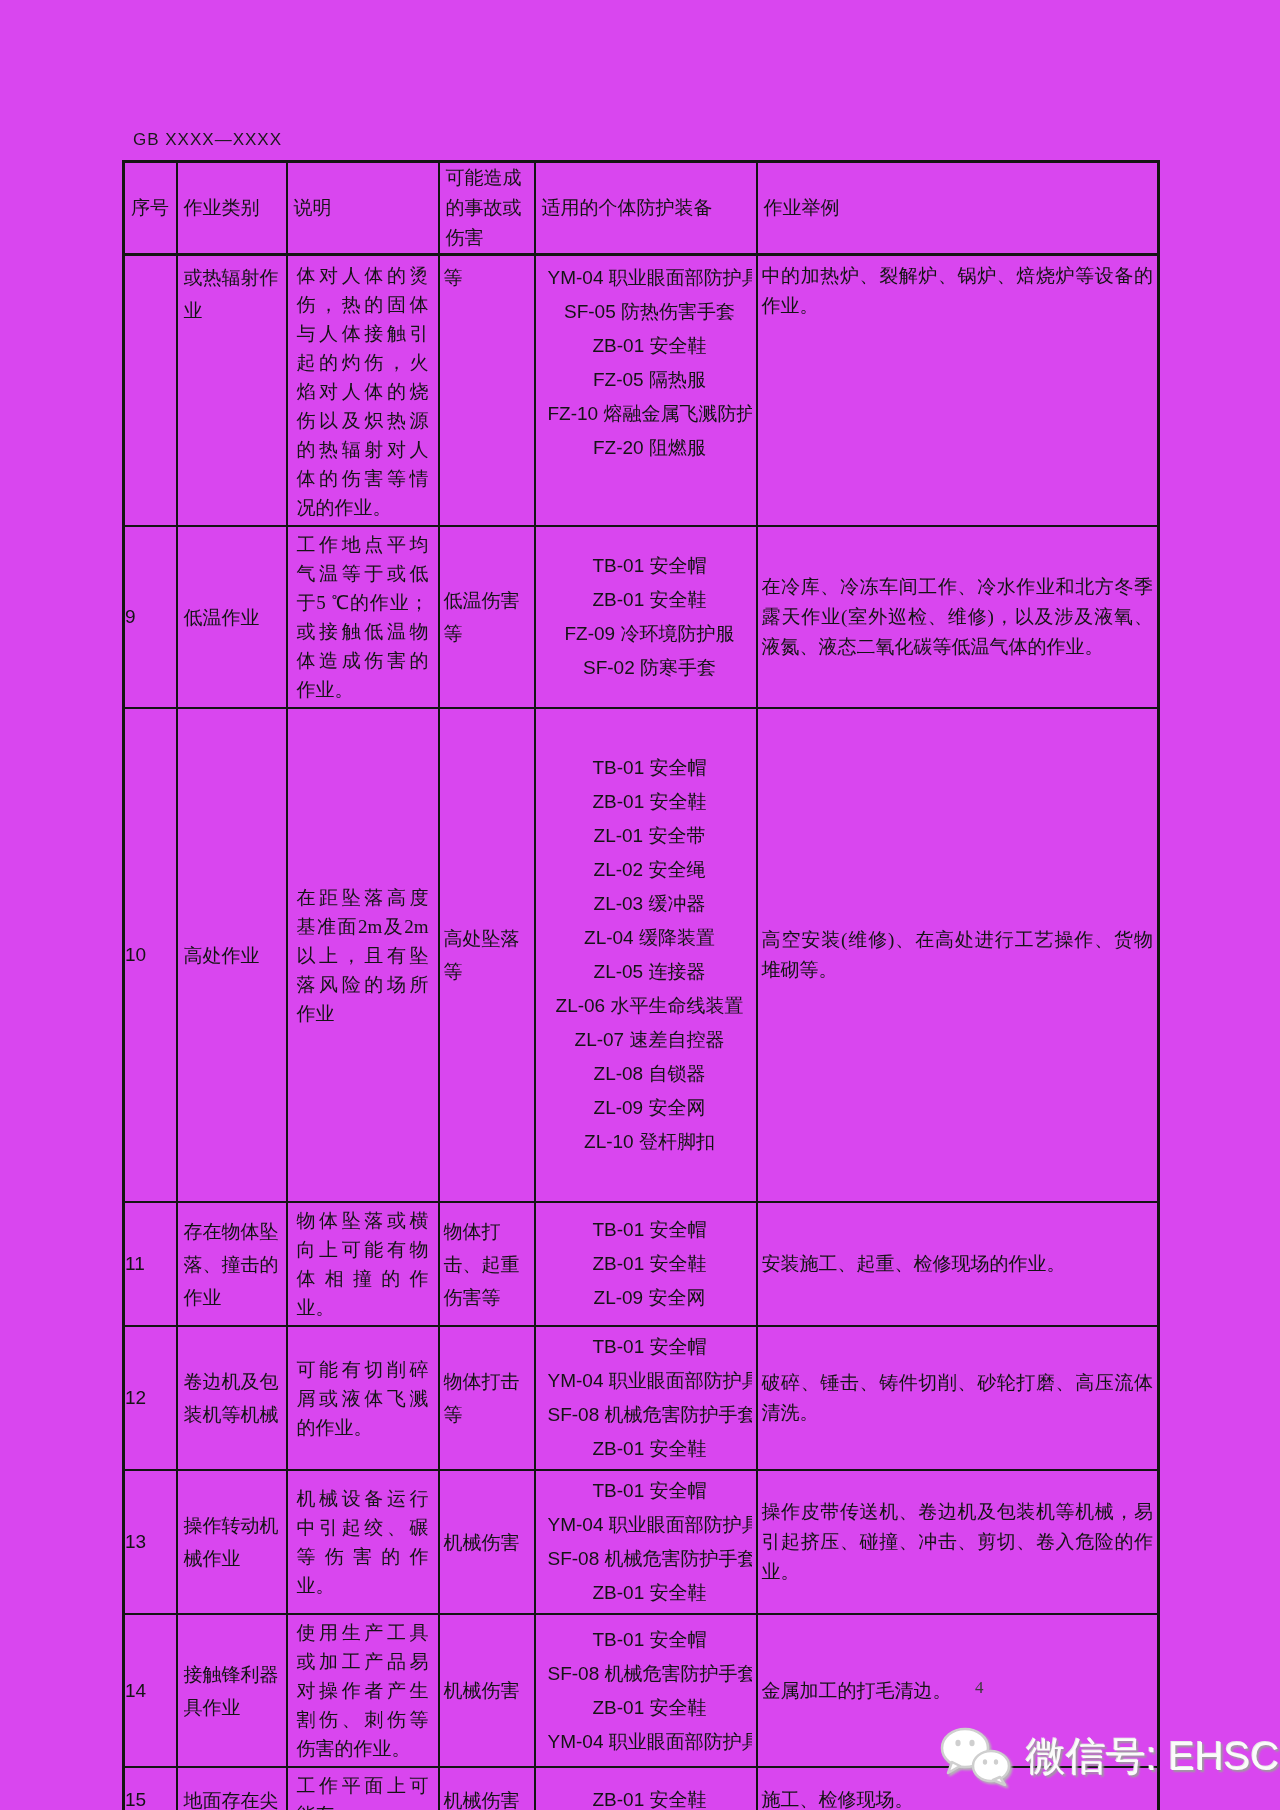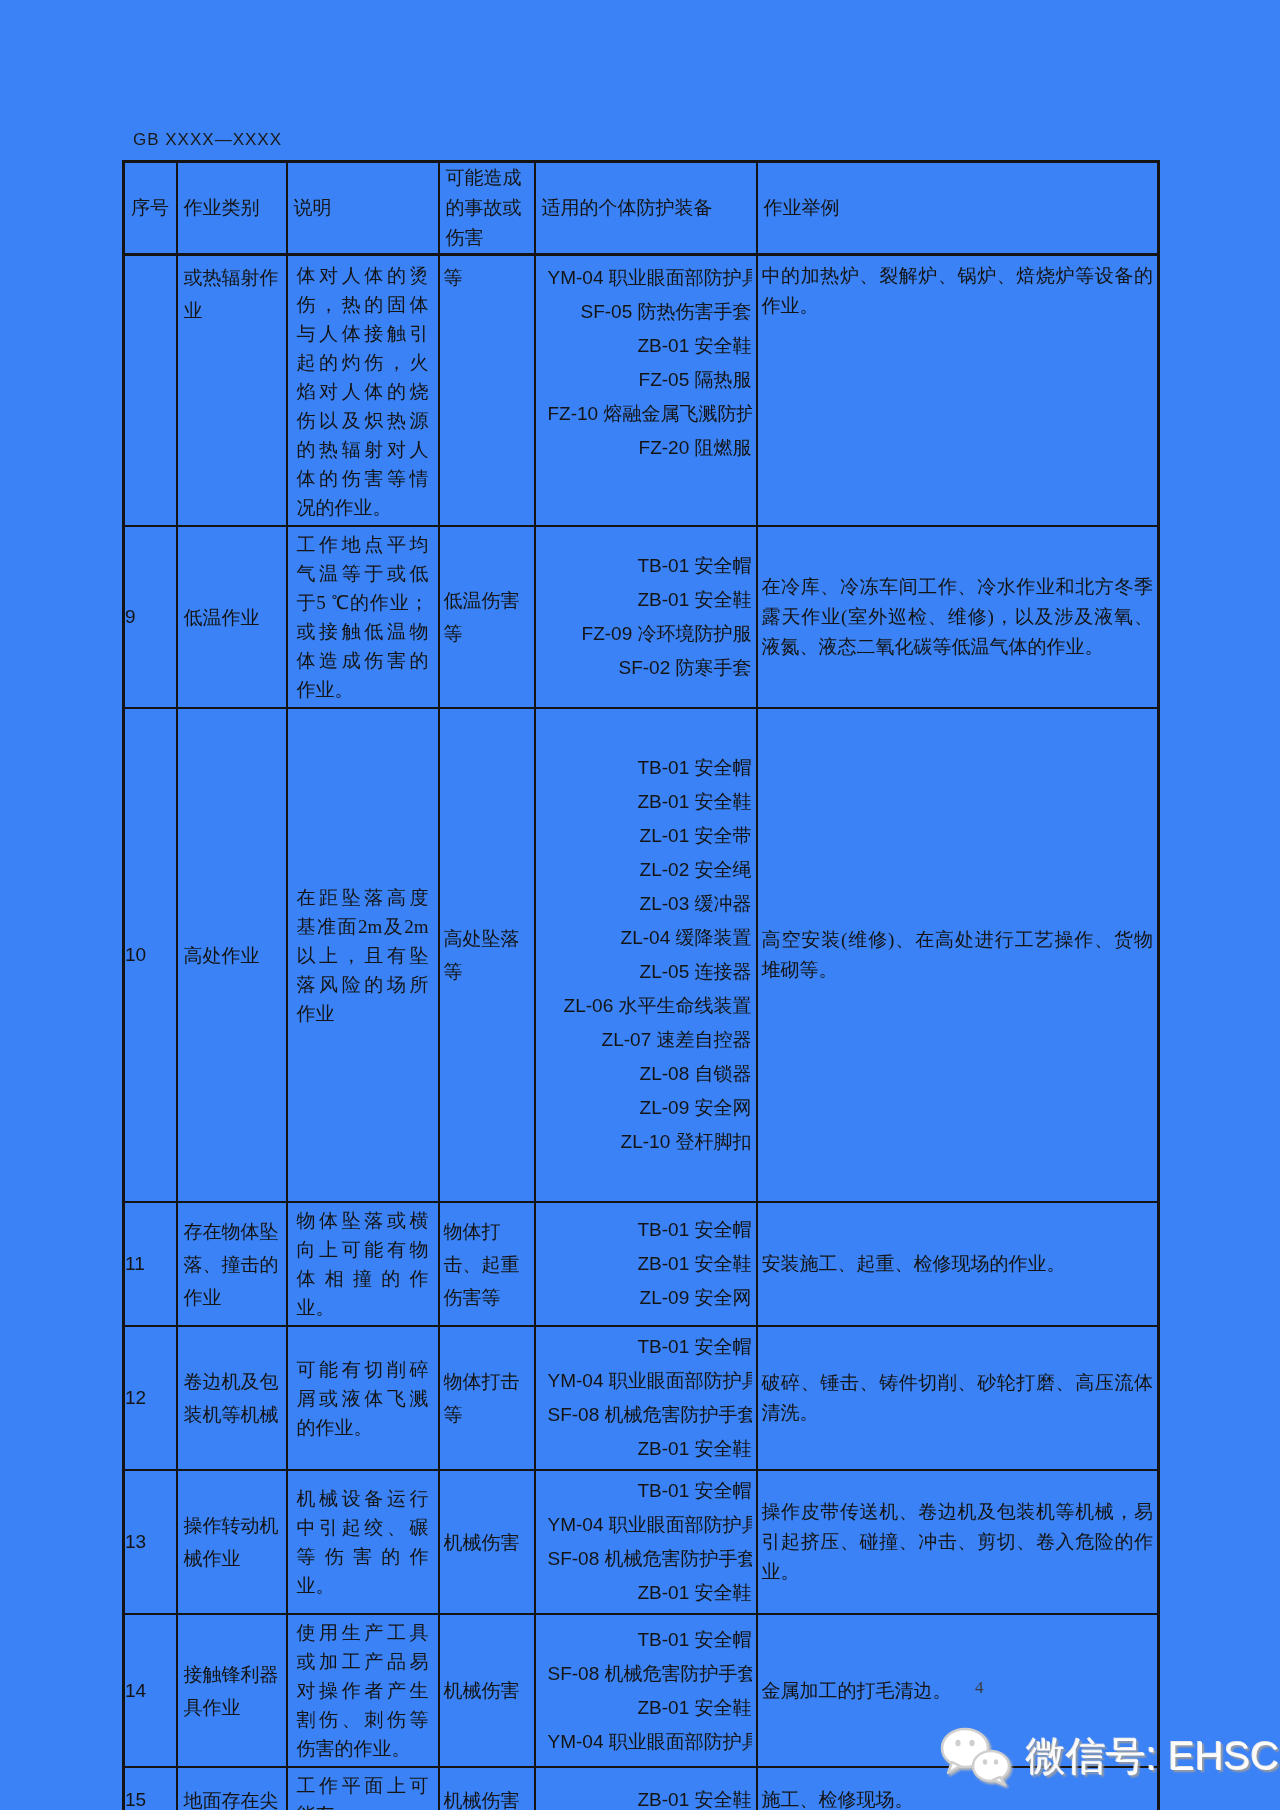--- a/index.html
+++ b/index.html
@@ -4,21 +4,21 @@
 <style>
   * { margin:0; padding:0; box-sizing:border-box; }
   html,body { background:#ffffff; }
   body {
     width:1280px; height:1810px;
     font-family:"Liberation Serif", serif;
     color:#141414;
     position:relative;
     overflow:hidden;
   }
-  .page { position:absolute; inset:0; background:#3b82f6; }
+  .page { position:absolute; inset:0; background:#d946ef; }
 
   .doc-header {
     position:absolute; left:133px; top:130px;
     font-family:"Liberation Sans", sans-serif;
     font-size:17px; letter-spacing:1px; color:#1a1a1a;
   }
 
   table.ppe-table {
     position:absolute; left:122px; top:160px;
     width:1035px;
@@ -49,21 +49,21 @@
   .ppe-table tbody tr:first-child td { vertical-align:top; padding-top:5px; }
 
   td.c-no  { font-family:"Liberation Sans", sans-serif; font-size:19px; }
   td.c-cat { padding:2px 6px; line-height:33px; }
   td.c-desc{
     text-align:justify; text-align-last:left;
     padding:3px 9px; line-height:29px;
   }
   td.c-inj { padding:2px 4px; line-height:33px; }
   td.c-ppe {
-    text-align:right; padding:3px 4px 3px 12px;
+    text-align:center; padding:3px 4px 3px 12px;
     font-family:"Liberation Sans", sans-serif;
   }
   .ppe-line { line-height:34px; white-space:nowrap; overflow:hidden; }
   td.c-ex  {
     text-align:justify; text-align-last:left;
     padding:3px 4px; line-height:30px;
   }
 
   .page-number {
     position:absolute; left:975px; top:1678px;

